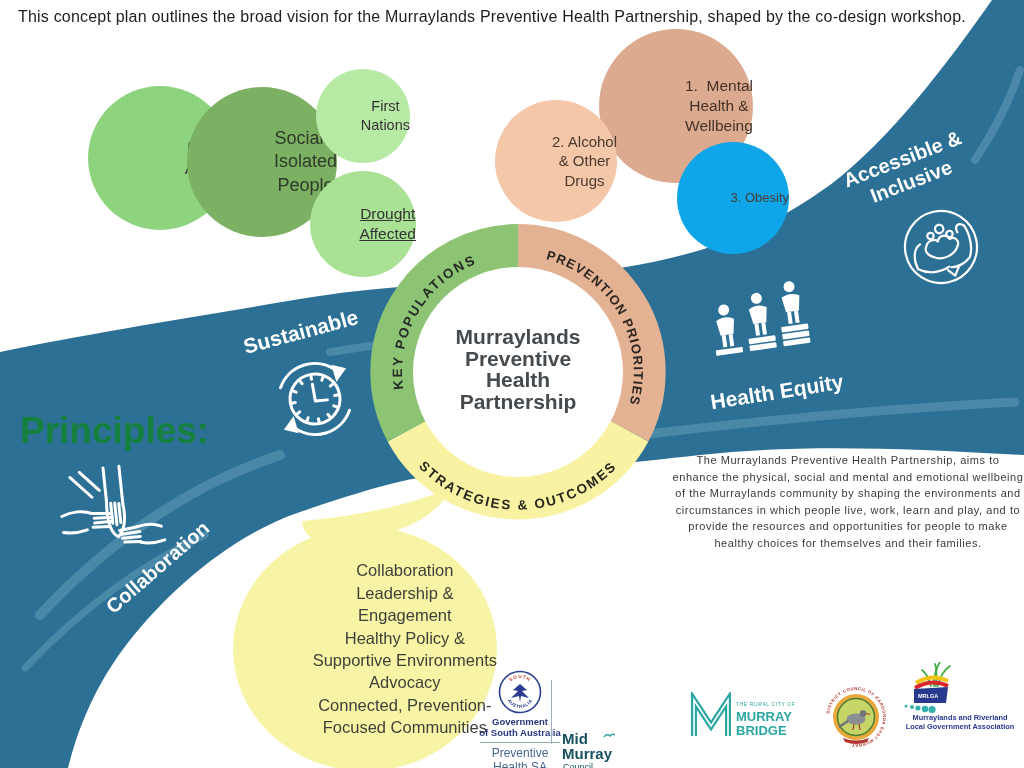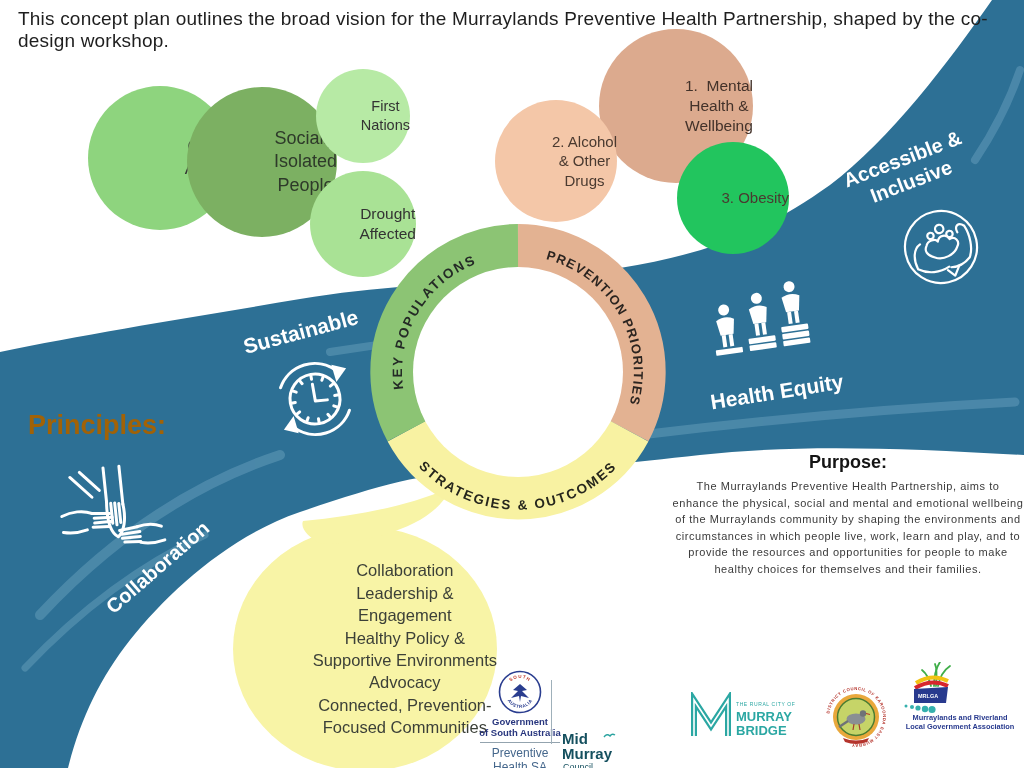--- a/index.html
+++ b/index.html
@@ -2,34 +2,34 @@
 <html><head>
 <meta charset="utf-8">
 <style>
   html,body{margin:0;padding:0;background:#fff;}
   .canvas{position:relative;width:1024px;height:768px;background:#fff;overflow:hidden;
           font-family:"Liberation Sans",sans-serif;}
   .abs{position:absolute;}
   svg{display:block;}
   #band-svg{position:absolute;left:0;top:0;z-index:1;}
   #overlay-svg{position:absolute;left:0;top:0;z-index:4;pointer-events:none;}
-  .note{left:18px;top:8px;width:980px;font-size:19px;color:#1e1e1e;letter-spacing:.2px;z-index:2;}
+  .note{left:18px;top:8px;width:980px;font-size:16px;color:#1e1e1e;letter-spacing:.2px;z-index:2;}
   .circle{position:absolute;border-radius:50%;display:flex;align-items:center;justify-content:flex-end;
           text-align:center;color:#333;white-space:pre-line;z-index:2;line-height:1.3;font-weight:500;}
   .c-older{left:88px;top:86px;width:144px;height:144px;background:#8ed47e;font-size:17px;}
   .c-social{left:187px;top:87px;width:150px;height:150px;background:#7cb062;font-size:18px;color:#2e3a2a;}
   .c-first{left:316px;top:69px;width:94px;height:94px;background:#b7eaa5;font-size:14.5px;}
   .c-children{left:147px;top:199px;width:114px;height:114px;background:#97d884;font-size:15.5px;}
-  .c-drought{left:310px;top:171px;width:106px;height:106px;background:#a9e295;font-size:15.5px;}
+  .c-drought{left:310px;top:171px;width:106px;height:106px;background:#a9e295;font-size:15.5px;text-decoration:underline;}
   .c-mental{left:599px;top:29px;width:154px;height:154px;background:#dcaa8e;font-size:15.5px;color:#43322a;}
   .c-alcohol{left:495px;top:100px;width:122px;height:122px;background:#f4c7a8;font-size:15px;color:#4a3a30;}
-  .c-obesity{left:677px;top:142px;width:112px;height:112px;background:#22c55e;font-size:15px;color:#4a3a30;}
+  .c-obesity{left:677px;top:142px;width:112px;height:112px;background:#0ea5e9;font-size:13px;color:#4a3a30;}
   .c-strategies{left:233px;top:527px;width:264px;height:244px;background:#f8f4a6;font-size:16.5px;
                 line-height:1.36;color:#3c4038;z-index:2;}
-  .principles-heading{left:28px;top:410px;font-size:27px;font-weight:bold;color:#a16207;z-index:3;}
+  .principles-heading{left:20px;top:410px;font-size:37px;font-weight:bold;color:#15803d;z-index:3;}
   .rot-label{position:absolute;color:#fff;font-weight:bold;text-align:center;white-space:pre-line;
              z-index:3;line-height:1.18;}
   .r-sustainable{left:230px;top:320px;width:142px;font-size:21px;transform:rotate(-15deg);}
   .r-accessible{left:832px;top:147px;width:150px;font-size:20px;transform:rotate(-21deg);}
   .r-equity{left:697px;top:380px;width:160px;font-size:21px;transform:rotate(-9deg);}
   .r-collab{left:68px;top:556px;width:180px;font-size:20px;transform:rotate(-41deg);}
   .center-title{left:398px;top:326px;width:240px;text-align:center;font-size:21px;font-weight:bold;
                 line-height:21.5px;color:#454a4e;white-space:pre-line;z-index:5;}
   .purpose{left:672px;top:452px;width:352px;text-align:center;z-index:5;color:#3a3a3a;}
   .purpose .p-title{font-size:18px;font-weight:bold;color:#141414;margin-bottom:5px;}
@@ -206,23 +206,26 @@
       <circle cx="81" cy="6" r="5.5"></circle>
       <path d="M 72,16 Q 81,11 90,16 L 87.5,31 L 74.5,31 Z"></path>
       <rect x="75.5" y="31" width="4" height="12"></rect>
         <rect x="82.5" y="31" width="4" height="12"></rect>
       <rect x="67.5" y="45" width="27" height="5.5" rx="1"></rect>
         <rect x="67.5" y="52" width="27" height="5.5" rx="1"></rect>
       <rect x="67.5" y="59" width="27" height="5.5" rx="1"></rect>
     </g>
   </svg>
 
+  <div class="abs center-title">Murraylands
+Preventive
+Health
+Partnership</div>
 
   <div class="abs purpose">
-    <div class="p-title">Purpose:</div>
     <div class="p-body">The Murraylands Preventive Health Partnership, aims to enhance the physical, social and mental and emotional wellbeing of the Murraylands community by shaping the environments and circumstances in which people live, work, learn and play, and to provide the resources and opportunities for people to make healthy choices for themselves and their families.</div>
   </div>
 
   <div class="logo sa-logo">
     <svg width="50" height="48" viewBox="-25 -24 50 48" style="margin:0 auto;">
       <circle r="20.5" fill="#fff" stroke="#2a3d8f" stroke-width="1.6"></circle>
       <defs>
         <path id="crestTop" d="M -14,0 A 14,14 0 0 1 14,0"></path>
         <path id="crestBottom" d="M -14,2 A 14,14 0 0 0 14,2"></path>
       </defs>

